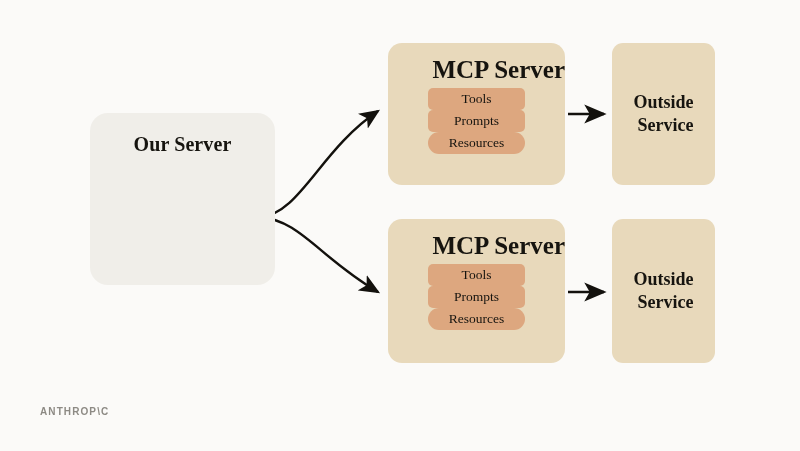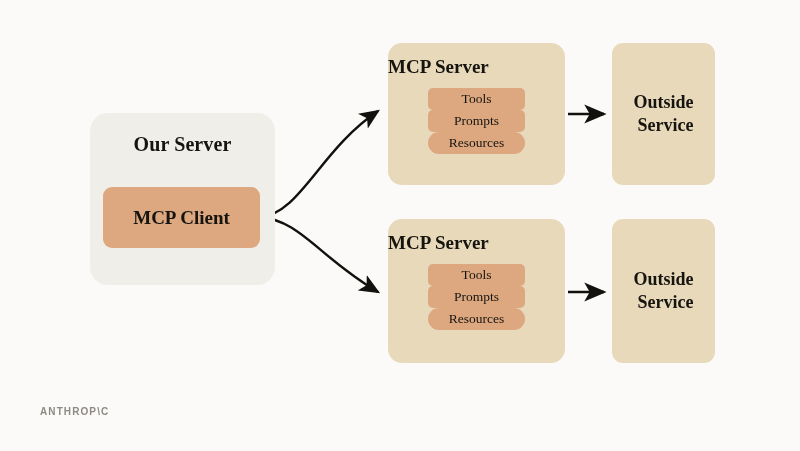--- a/index.html
+++ b/index.html
@@ -71,22 +71,22 @@
   .mcp-server.bottom {
     left: 388px;
     top: 219px;
     height: 144px;
   }
   .mcp-server-title {
     position: absolute;
     left: 0;
     top: 13px;
     width: 177px;
-    text-align: left;
-    font-size: 19px;
+    text-align: right;
+    font-size: 25px;
     font-weight: bold;
     color: #16140f;
   }
   .capability-list {
     position: absolute;
     left: 40px;
     top: 45px;
     width: 97px;
   }
   .capability-pill {
@@ -168,21 +168,20 @@
 
     <path d="M260,217 C300,220 320,258 378,292" fill="none" stroke="#13110d" stroke-width="2.4" marker-end="url(#ah)"></path>
 
     <path d="M568,114 L604,114" fill="none" stroke="#13110d" stroke-width="2.6" marker-end="url(#ah)"></path>
 
     <path d="M568,292 L604,292" fill="none" stroke="#13110d" stroke-width="2.6" marker-end="url(#ah)"></path>
   </svg>
 
   <div class="our-server">
     <div class="our-server-title">Our Server</div>
-    <div class="mcp-client">MCP Client</div>
   </div>
 
   <div class="mcp-server top">
     <div class="mcp-server-title">MCP Server</div>
     <div class="capability-list">
       <div class="capability-pill">Tools</div>
       <div class="capability-pill">Prompts</div>
       <div class="capability-pill">Resources</div>
     </div>
   </div>

